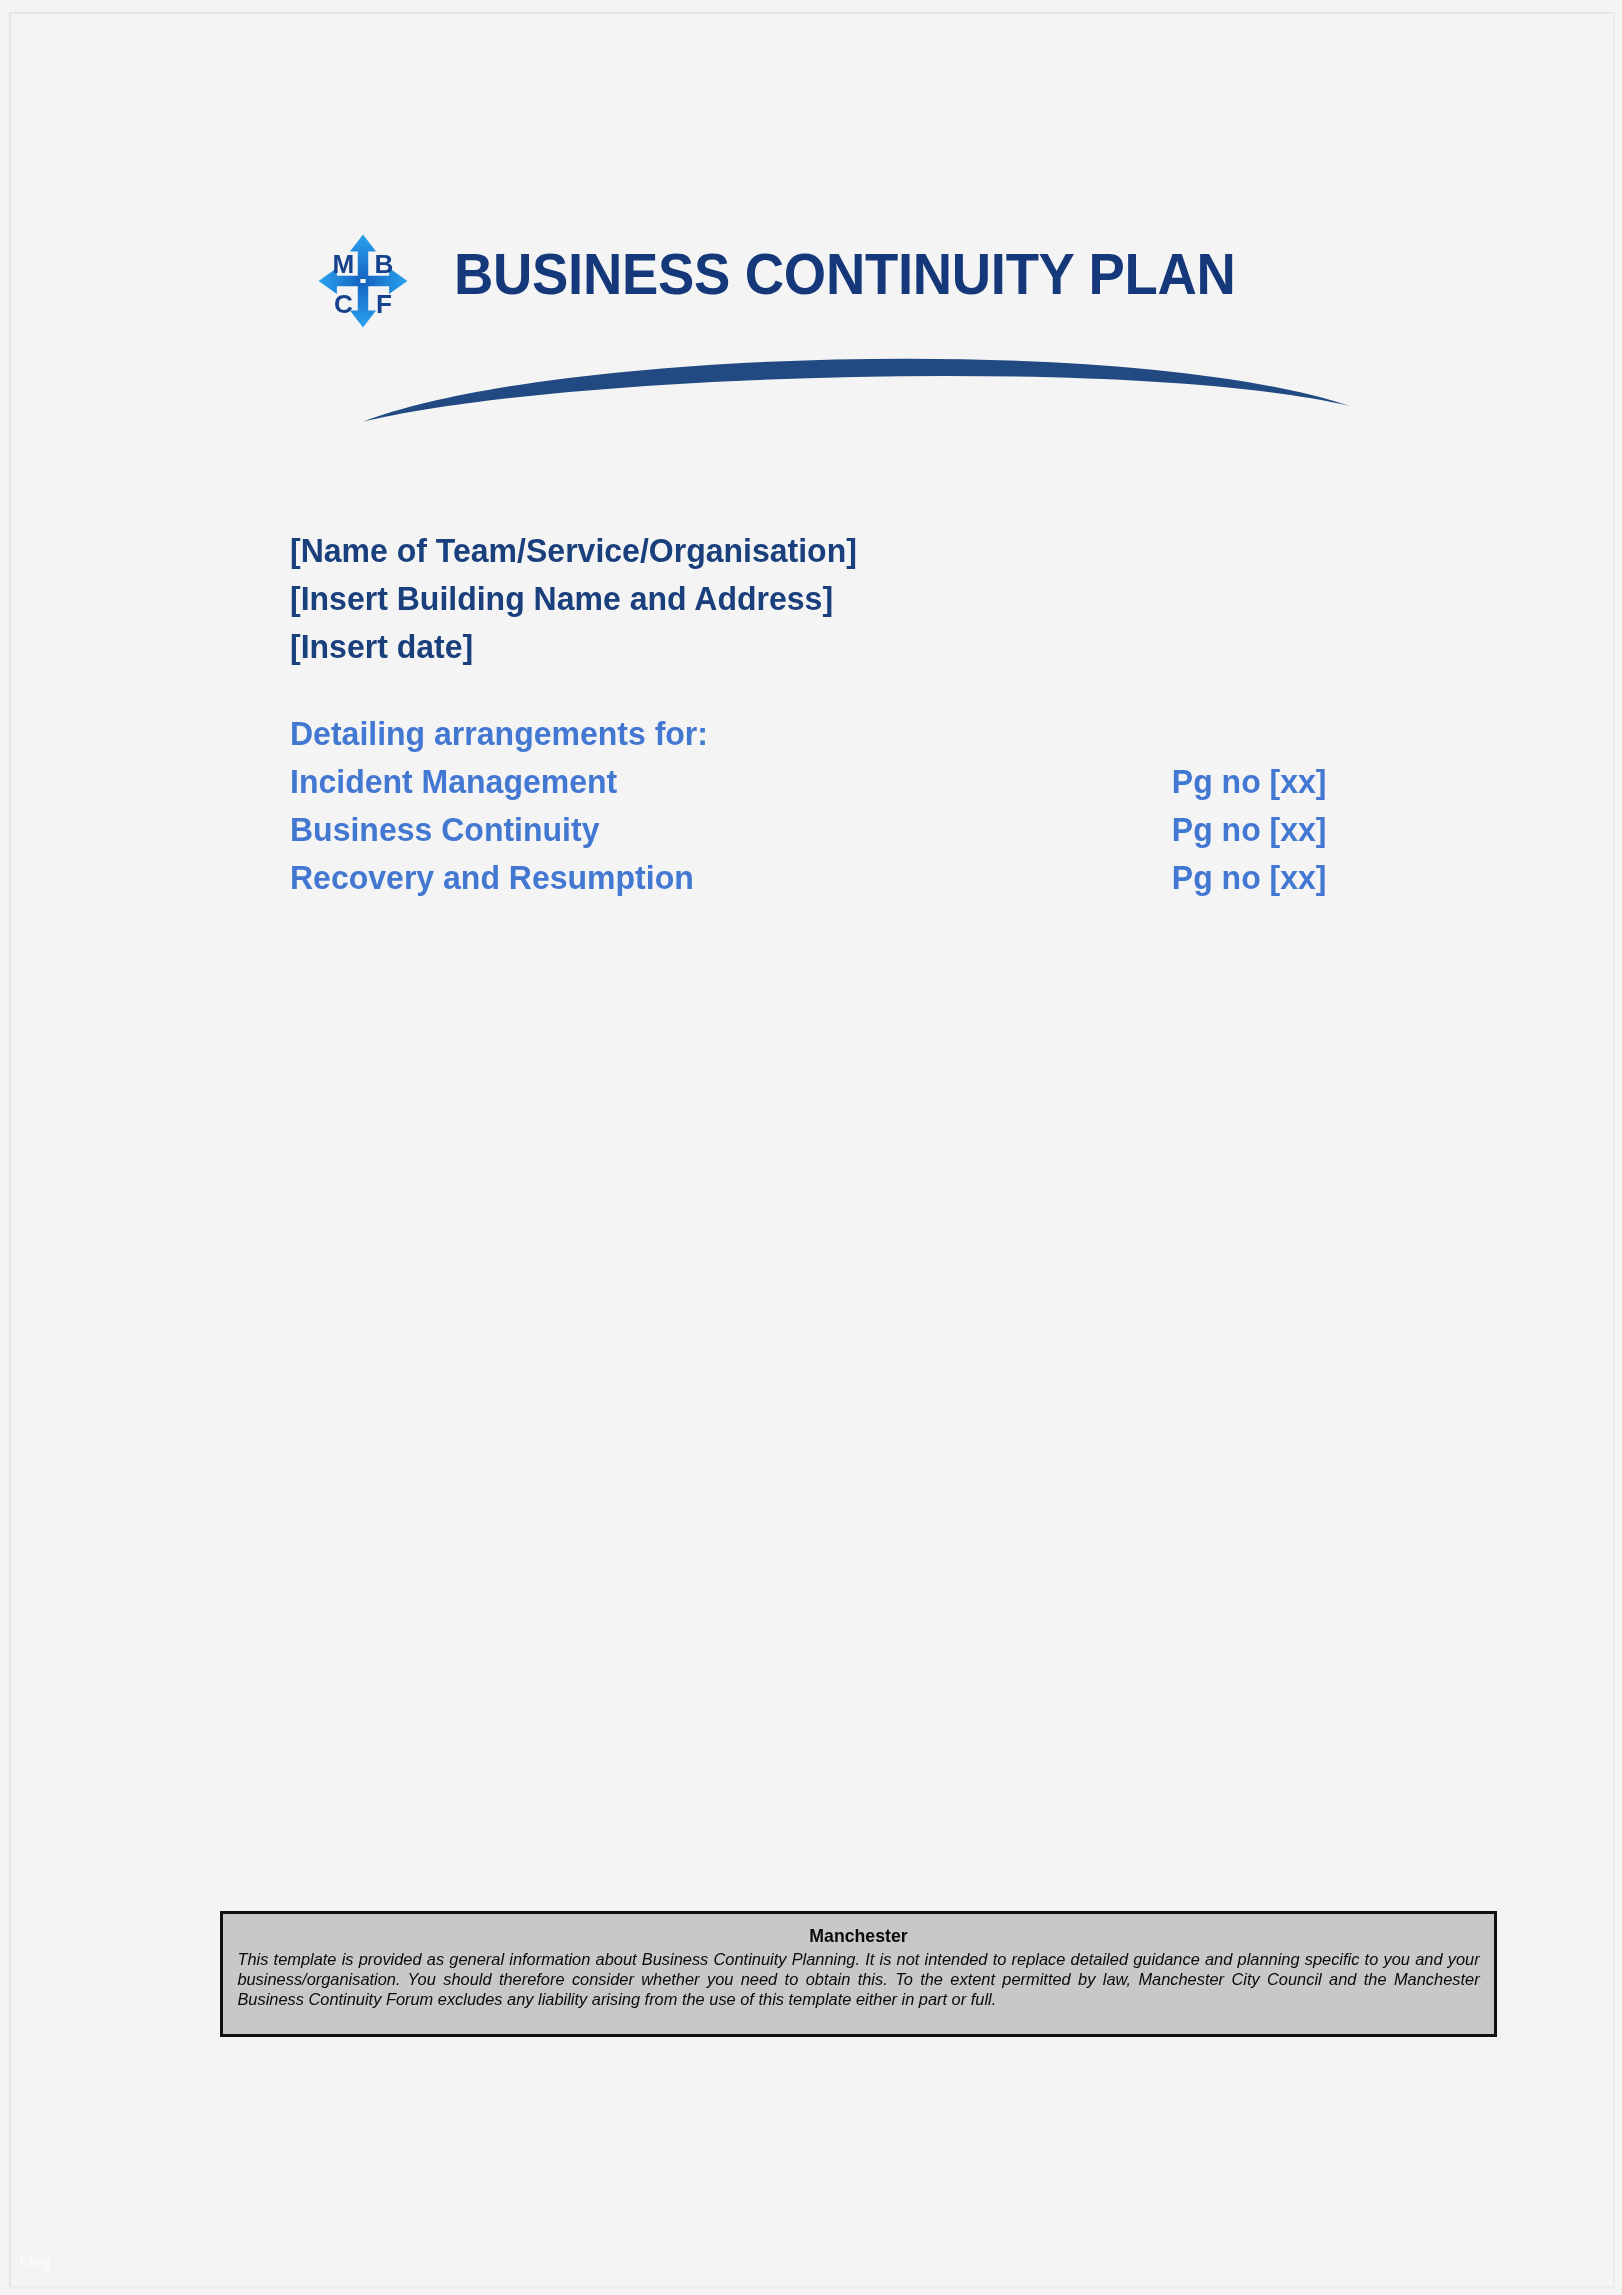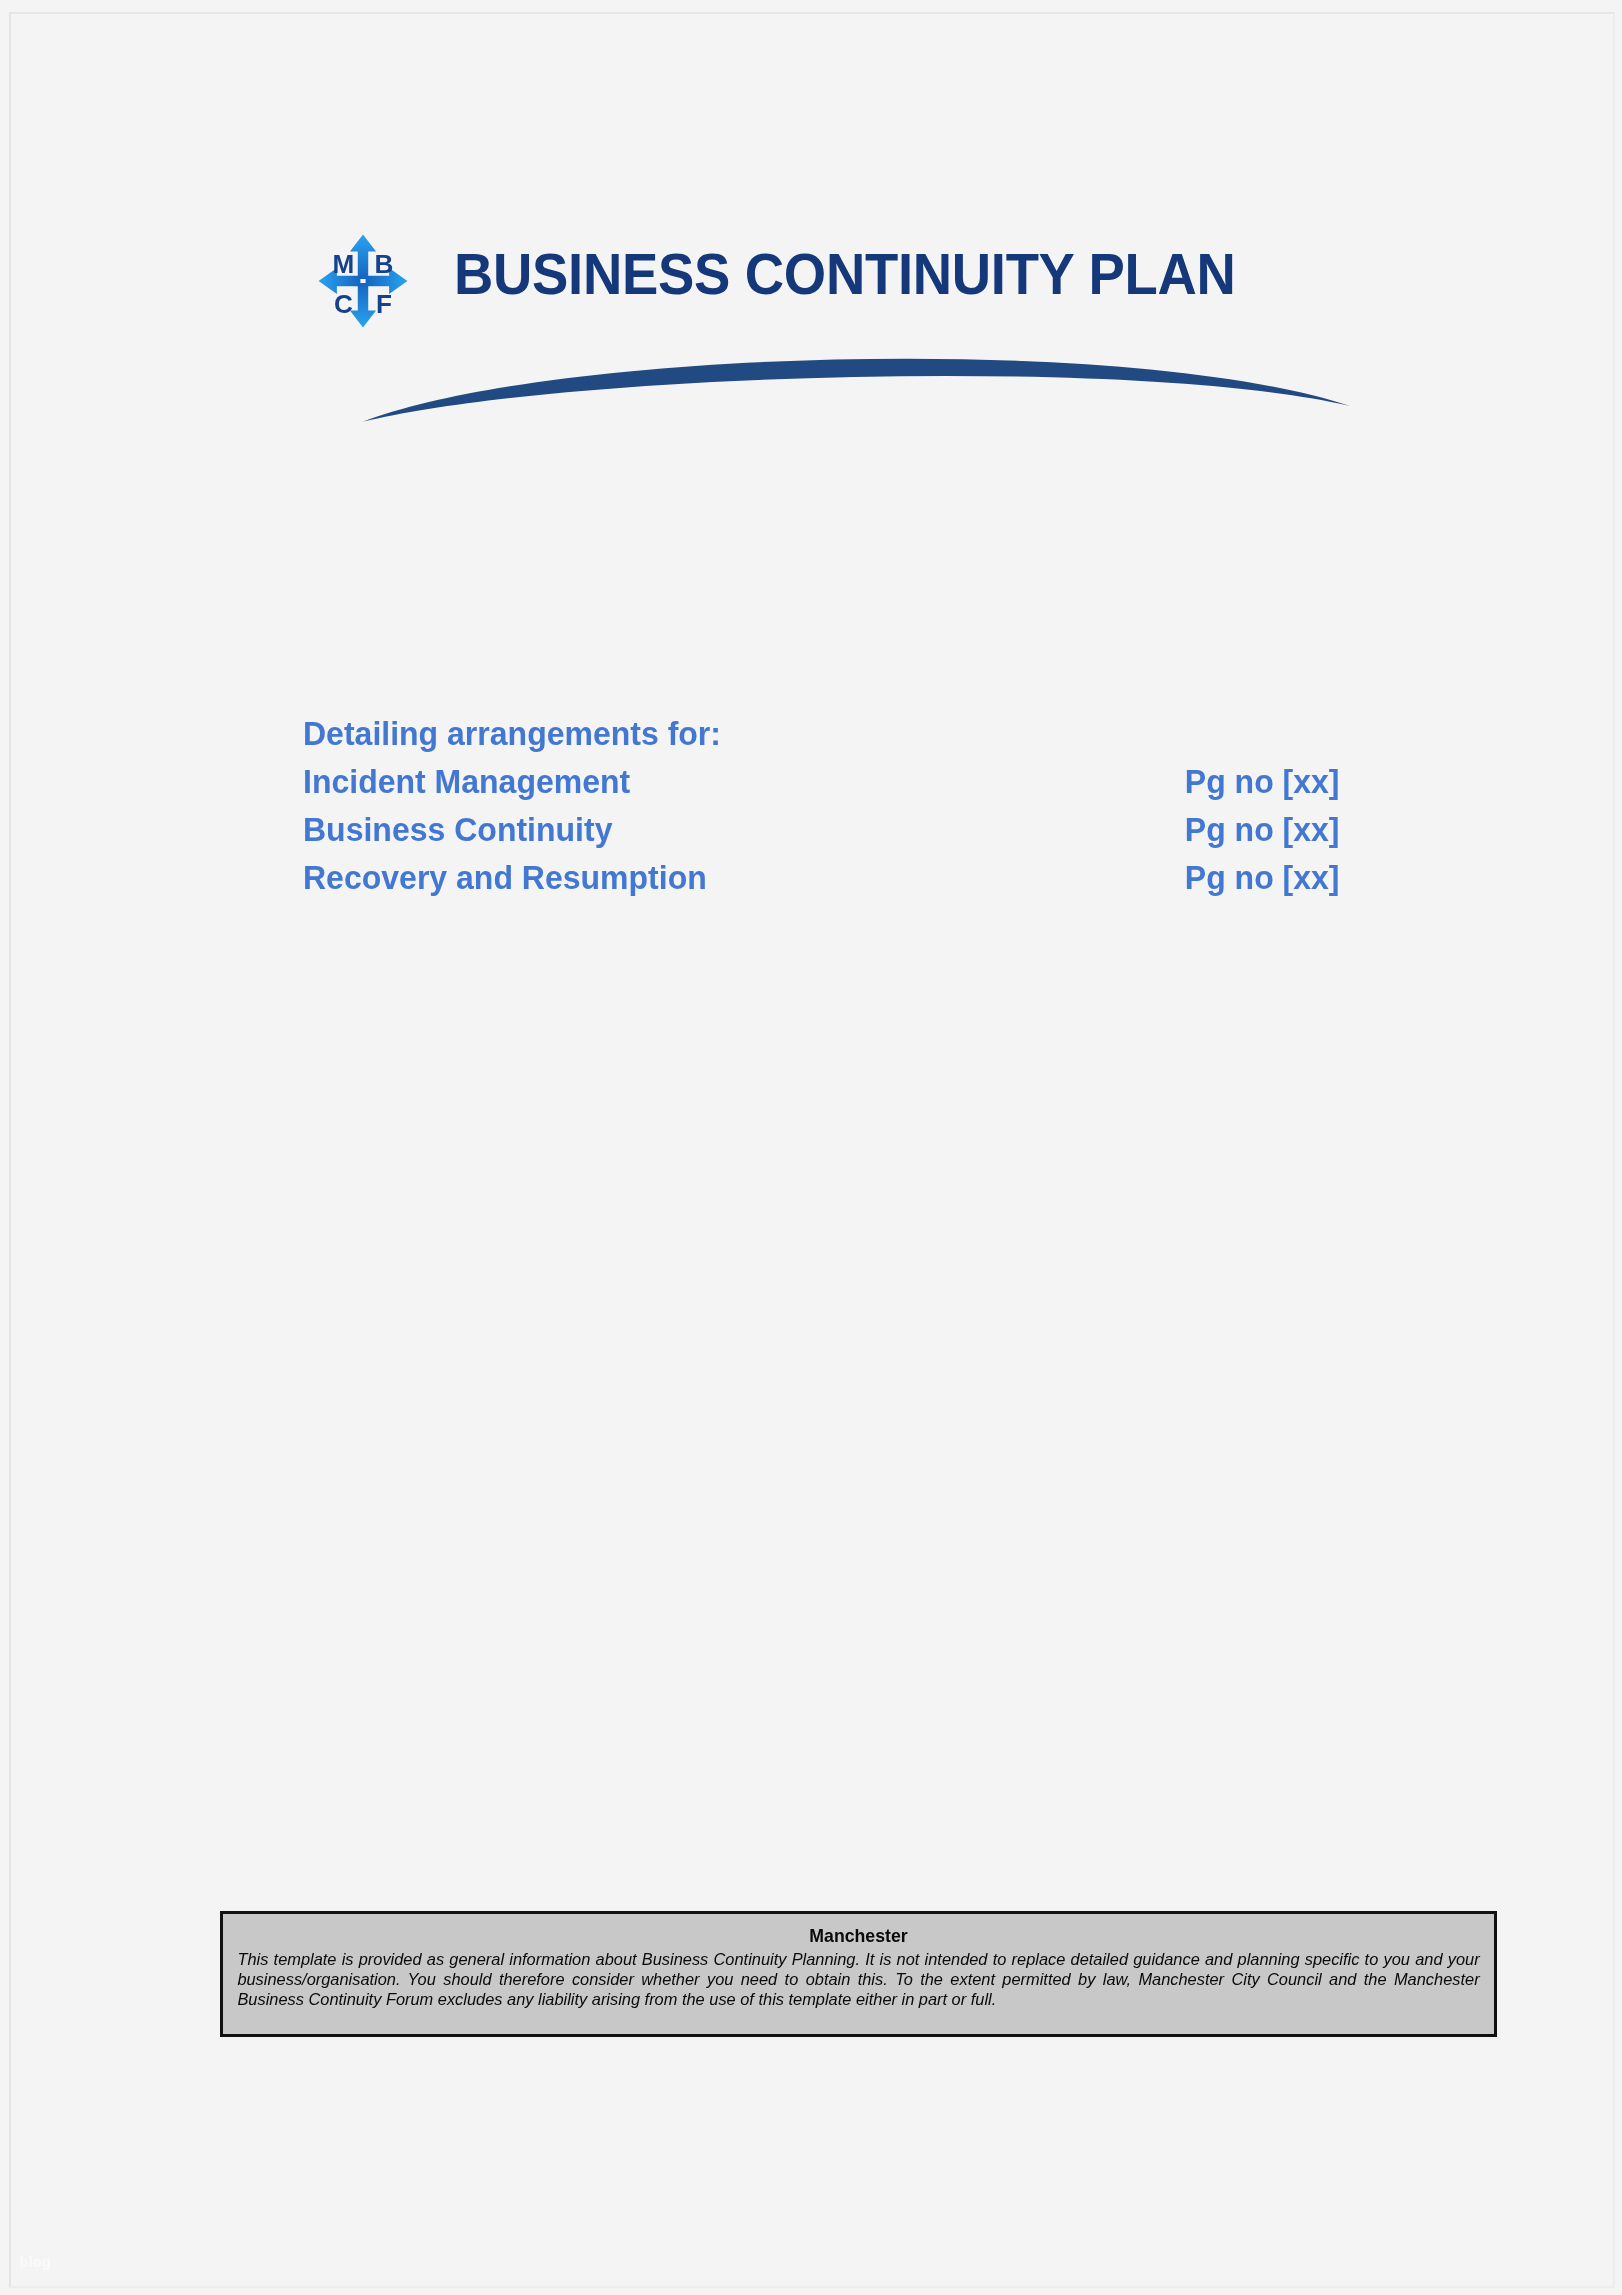--- a/index.html
+++ b/index.html
@@ -78,21 +78,21 @@
     font-weight: bold;
     color: #1a3f7d;
     white-space: nowrap;
     transform: scaleX(0.97);
     transform-origin: left center;
   }
 
   
   .arrangements {
     position: absolute;
-    left: 303px;
+    left: 290px;
     top: 710px;
     width: 1037px;
   }
   .arr-head {
     font-size: 33px;
     line-height: 48px;
     font-weight: bold;
     color: #4277d2;
     white-space: nowrap;
     transform: scaleX(0.97);
@@ -200,20 +200,25 @@
 
     <div class="doc-title">BUSINESS CONTINUITY PLAN</div>
   </div>
 
   <div class="swoosh">
     <svg viewBox="0 0 1520 160" width="995" height="105" preserveAspectRatio="none" aria-hidden="true">
       <path d="M 6,152 C 300,40 1180,18 1514,128 C 1190,52 310,78 6,152 Z" fill="#214a82"></path>
     </svg>
   </div>
 
+  <div class="placeholders">
+    <div class="ph-line">[Name of Team/Service/Organisation]</div>
+    <div class="ph-line">[Insert Building Name and Address]</div>
+    <div class="ph-line">[Insert date]</div>
+  </div>
 
   <div class="arrangements">
     <div class="arr-head">Detailing arrangements for:</div>
 
     <div class="arr-row">
       <span class="arr-label">Incident Management</span>
       <span class="arr-page">Pg no [xx]</span>
     </div>
 
     <div class="arr-row">

